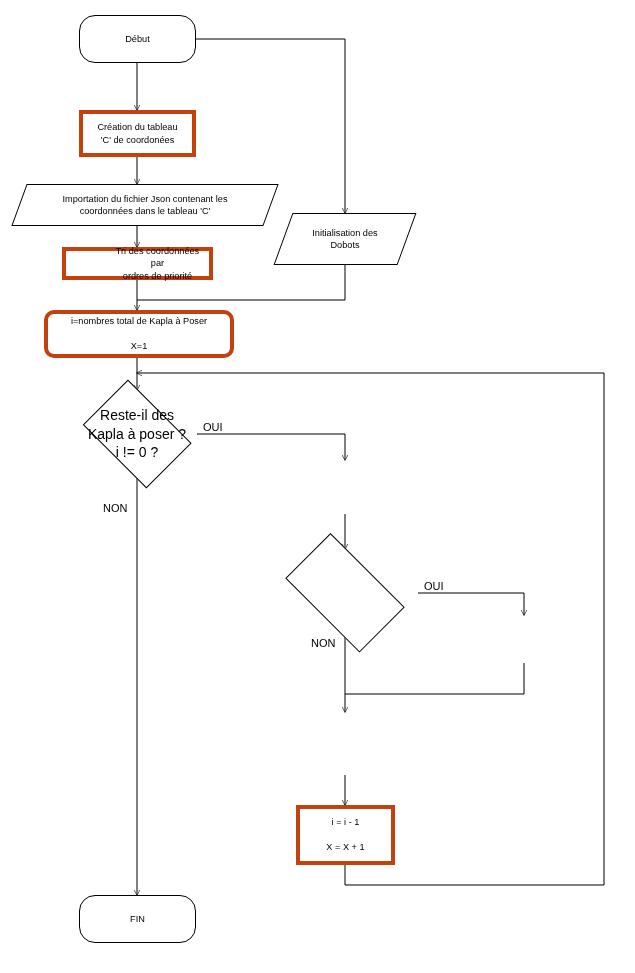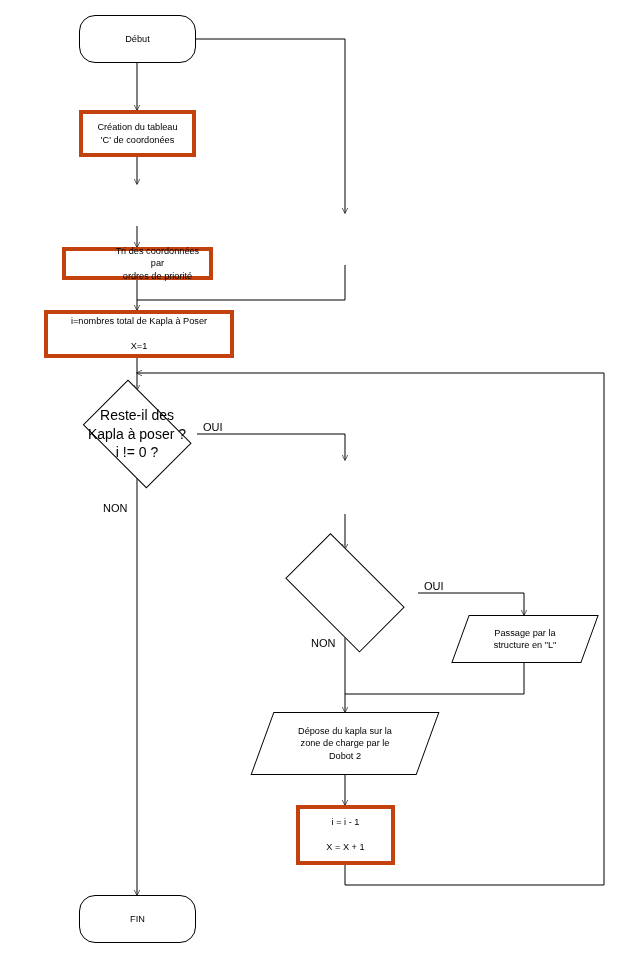--- a/index.html
+++ b/index.html
@@ -150,57 +150,56 @@
 
   <div class="node terminator" style="left:79px; top:15px; width:117px; height:48px;">
     <span class="txt">Début</span>
   </div>
 
   <div class="node process" style="left:79px; top:110px; width:117px; height:47px;">
     <span class="txt">Création du tableau
 'C' de coordonées</span>
   </div>
 
-
+  <div class="node data-shape" style="left:19px; top:184px; width:252px; height:42px;">
+    <span class="skewbox"></span>
+    <span class="txt">Importation du fichier Json contenant les
+coordonnées dans le tableau 'C'</span>
+  </div>
+
+  <div class="node data-shape" style="left:283px; top:213px; width:124px; height:52px;">
+    <span class="skewbox"></span>
+    <span class="txt">Initialisation des
+Dobots</span>
+  </div>
 
   <div class="node process" style="left:62px; top:247px; width:151px; height:33px;padding-left:40px;">
     <span class="txt">Tri des coordonnées par
 ordres de priorité</span>
   </div>
 
-  <div class="node process" style="left:44px; top:310px; width:190px; height:48px;">
+  <div class="node process" style="left:44px; top:310px; width:190px; height:48px;border-radius:10px;">
     <span class="txt">i=nombres total de Kapla à Poser
 
 X=1</span>
   </div>
 
   <div class="node decision" style="left:75px; top:390px; width:124px; height:88px;">
     <span class="diamondbox"></span>
     <span class="txt">Reste-il des
 Kapla à poser ?
 i != 0 ?</span>
   </div>
 
 
   <div class="node decision" style="left:272px; top:549px; width:146px; height:88px;">
     <span class="diamondbox"></span>
   </div>
 
-  <div class="node data-shape" style="left:460px; top:615px; width:130px; height:48px;">
-    <span class="skewbox"></span>
-    <span class="txt">Passage par la
-structure en "L"</span>
-  </div>
-
-  <div class="node data-shape" style="left:262px; top:712px; width:166px; height:63px;">
-    <span class="skewbox"></span>
-    <span class="txt">Dépose du kapla sur la
-zone de charge par le
-Dobot 2</span>
-  </div>
+
 
   <div class="node process" style="left:296px; top:805px; width:99px; height:60px;">
     <span class="txt">i = i - 1
 
 X = X + 1</span>
   </div>
 
   <div class="node terminator" style="left:79px; top:895px; width:117px; height:48px;">
     <span class="txt">FIN</span>
   </div>

